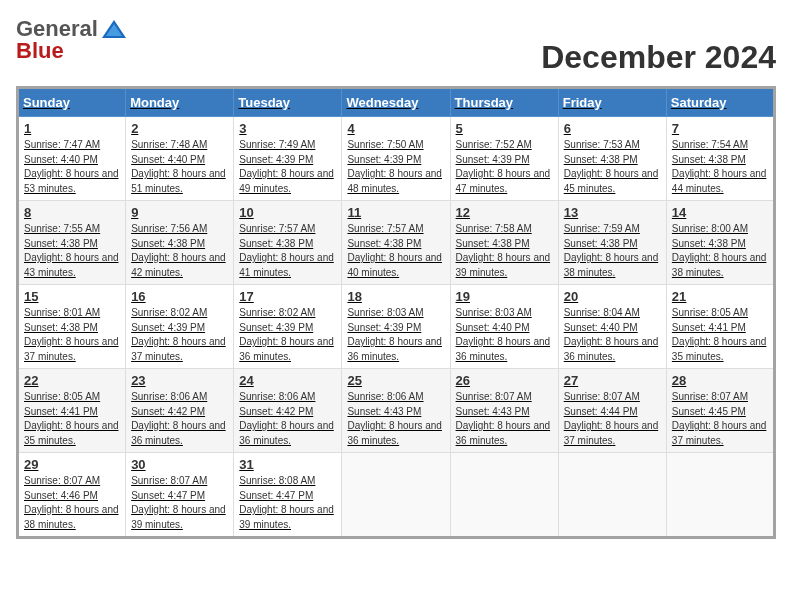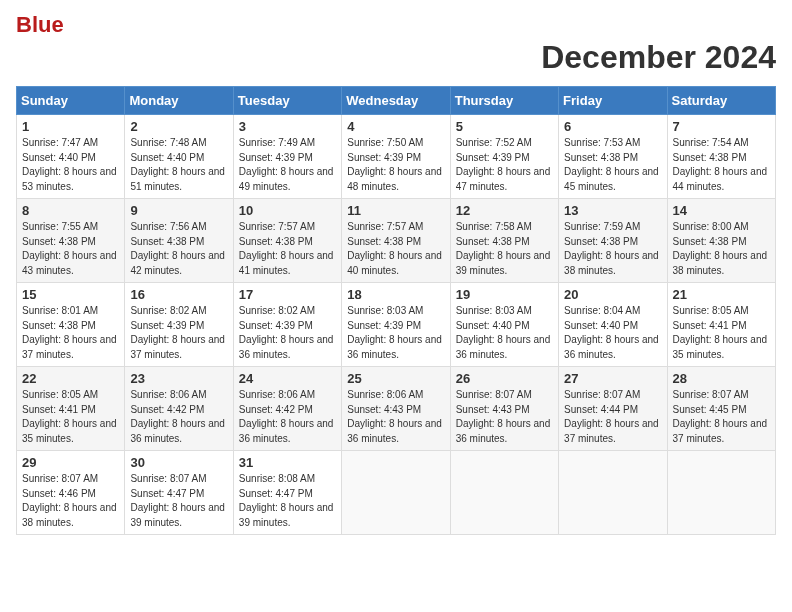--- a/index.html
+++ b/index.html
@@ -44,21 +44,22 @@
       color: #333;
       margin-top: 23px;
     }
     .subtitle {
       font-size: 16px;
       color: #555;
     }
     .calendar {
       width: 100%;
       border-collapse: collapse;
-      border: 1px solid #a3a3a3;
+      border: 3px solid #a3a3a3;
+      text-decoration: underline;
     }
     .calendar th {
       background-color: #3a7abf;
       color: white;
       padding: 6px 4px;
       font-size: 13px;
       font-weight: bold;
       text-align: left;
       border: 1px solid #5590cc;
     }
@@ -88,20 +89,27 @@
     }
     .empty-cell {
       background: #f9f9f9 !important;
     }
   </style>
 </head>
 <body>
 
 <div class="header">
   <div class="logo">
+    <div class="logo-text">
+      <span class="logo-general">General</span>
+      <svg class="logo-icon" viewBox="0 0 28 22">
+        <polygon points="14,2 26,20 2,20" fill="#1a6bbf"></polygon>
+        <polygon points="14,6 22,18 6,18" fill="#5ab0f0" opacity="0.7"></polygon>
+      </svg>
+    </div>
     <span class="logo-blue" style="font-size:22px;font-weight:bold;margin-top:-4px;">Blue</span>
   </div>
   <div class="title-section">
     <div class="month-title">December 2024</div>
   </div>
 </div>
 
 <table class="calendar">
   <thead>
     <tr>

